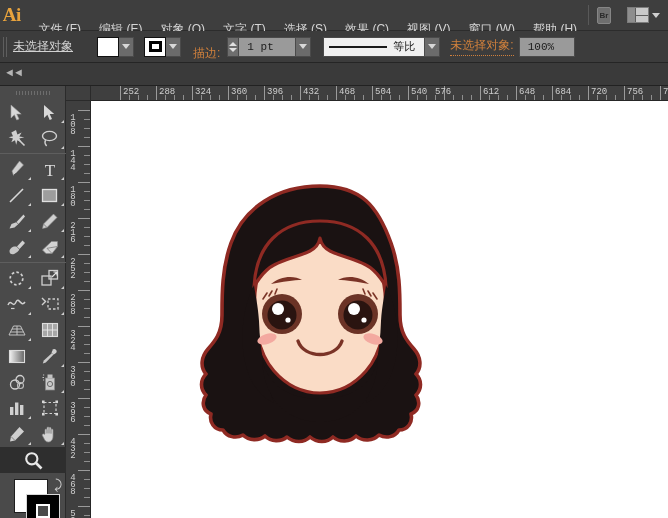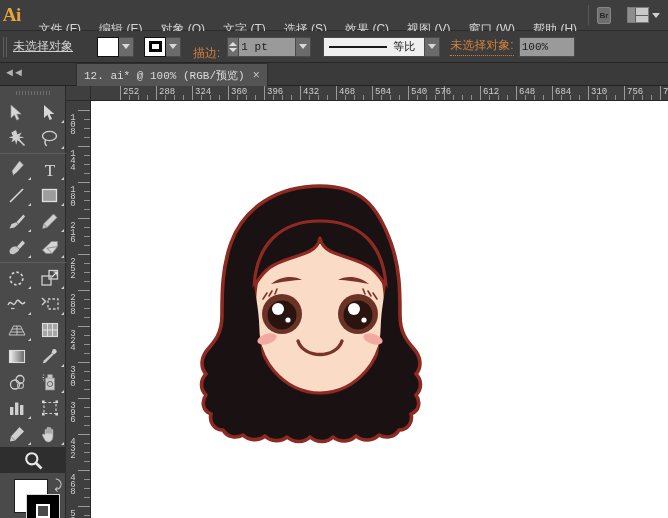--- a/index.html
+++ b/index.html
@@ -100,21 +100,21 @@
   }
   .spinner {
     width: 11px; height: 20px; display: flex; flex-direction: column;
     justify-content: center; align-items: center; gap: 2px;
     background: #6e6e6e; border: 1px solid #4a4a4a; border-right: none;
   }
   .sp-up { width:0;height:0;border-left:4px solid transparent;border-right:4px solid transparent;border-bottom:4px solid #e0e0e0; }
   .sp-dn { width:0;height:0;border-left:4px solid transparent;border-right:4px solid transparent;border-top:4px solid #e0e0e0; }
   .field {
     height: 20px; background: #9a9a9a; border: 1px solid #4a4a4a;
-    display: flex; align-items: center; padding: 0 2px;
+    display: flex; align-items: center; padding: 0 8px;
     color: #1b1b1b; font-size: 11px; white-space: nowrap;
     font-family: "Liberation Mono", monospace;
   }
   .field-lt {
     height: 20px; background: #f0f0f0; border: 1px solid #4a4a4a;
     display: flex; align-items: center; padding: 0 5px; gap: 6px;
     color: #151515; font-size: 11px; white-space: nowrap;
   }
   .stroke-preview { width: 58px; height: 0; border-top: 2px solid #1a1a1a; }
   .cap-dot { width: 4px; height: 4px; border-radius: 50%; background: #1a1a1a; }
@@ -287,24 +287,20 @@
     <div class="cb-label-orange" style="margin:0 5px 0 10px;">未选择对象:</div>
 
     <div class="ctl-group">
       <div class="field" style="width:56px;">100%</div>
 
     </div>
   </div>
 
   <div class="tabbar">
     <div class="collapse-arrows">◄◄</div>
-    <div class="doc-tab">
-      <span class="doc-tab-title">12. ai* @ 100% (RGB/预览)</span>
-      <span class="doc-tab-close">×</span>
-    </div>
   </div>
 
   <div class="toolbox">
     <div class="tb-grip"></div>
 
     <div class="tool-grid">
 
       <div class="tool">
         <svg width="13" height="17" viewBox="0 0 13 17">
             <path d="M1 1 L1 14 L4.4 10.8 L6.7 16 L9 15 L6.7 10.1 L11.2 10.1 Z" fill="#d8d8d8" stroke="#9a9a9a" stroke-width="0.6"></path>
@@ -583,21 +579,21 @@
       <div class="rh-lbl" style="left: 428px;">648</div>
       <div class="rh-tick" style="left: 434px;"></div>
       <div class="rh-tick" style="left: 443px;"></div>
       <div class="rh-tick" style="left: 452px;"></div>
       <div class="rh-tick major" style="left: 461px;"></div>
       <div class="rh-lbl" style="left: 464px;">684</div>
       <div class="rh-tick" style="left: 470px;"></div>
       <div class="rh-tick" style="left: 479px;"></div>
       <div class="rh-tick" style="left: 488px;"></div>
       <div class="rh-tick major" style="left: 497px;"></div>
-      <div class="rh-lbl" style="left: 500px;">310</div>
+      <div class="rh-lbl" style="left: 500px;">720</div>
       <div class="rh-tick" style="left: 506px;"></div>
       <div class="rh-tick" style="left: 515px;"></div>
       <div class="rh-tick" style="left: 524px;"></div>
       <div class="rh-tick major" style="left: 533px;"></div>
       <div class="rh-lbl" style="left: 536px;">756</div>
       <div class="rh-tick" style="left: 542px;"></div>
       <div class="rh-tick" style="left: 551px;"></div>
       <div class="rh-tick" style="left: 560px;"></div>
       <div class="rh-tick major" style="left: 569px;"></div>
       <div class="rh-lbl" style="left: 572px;">792</div>

